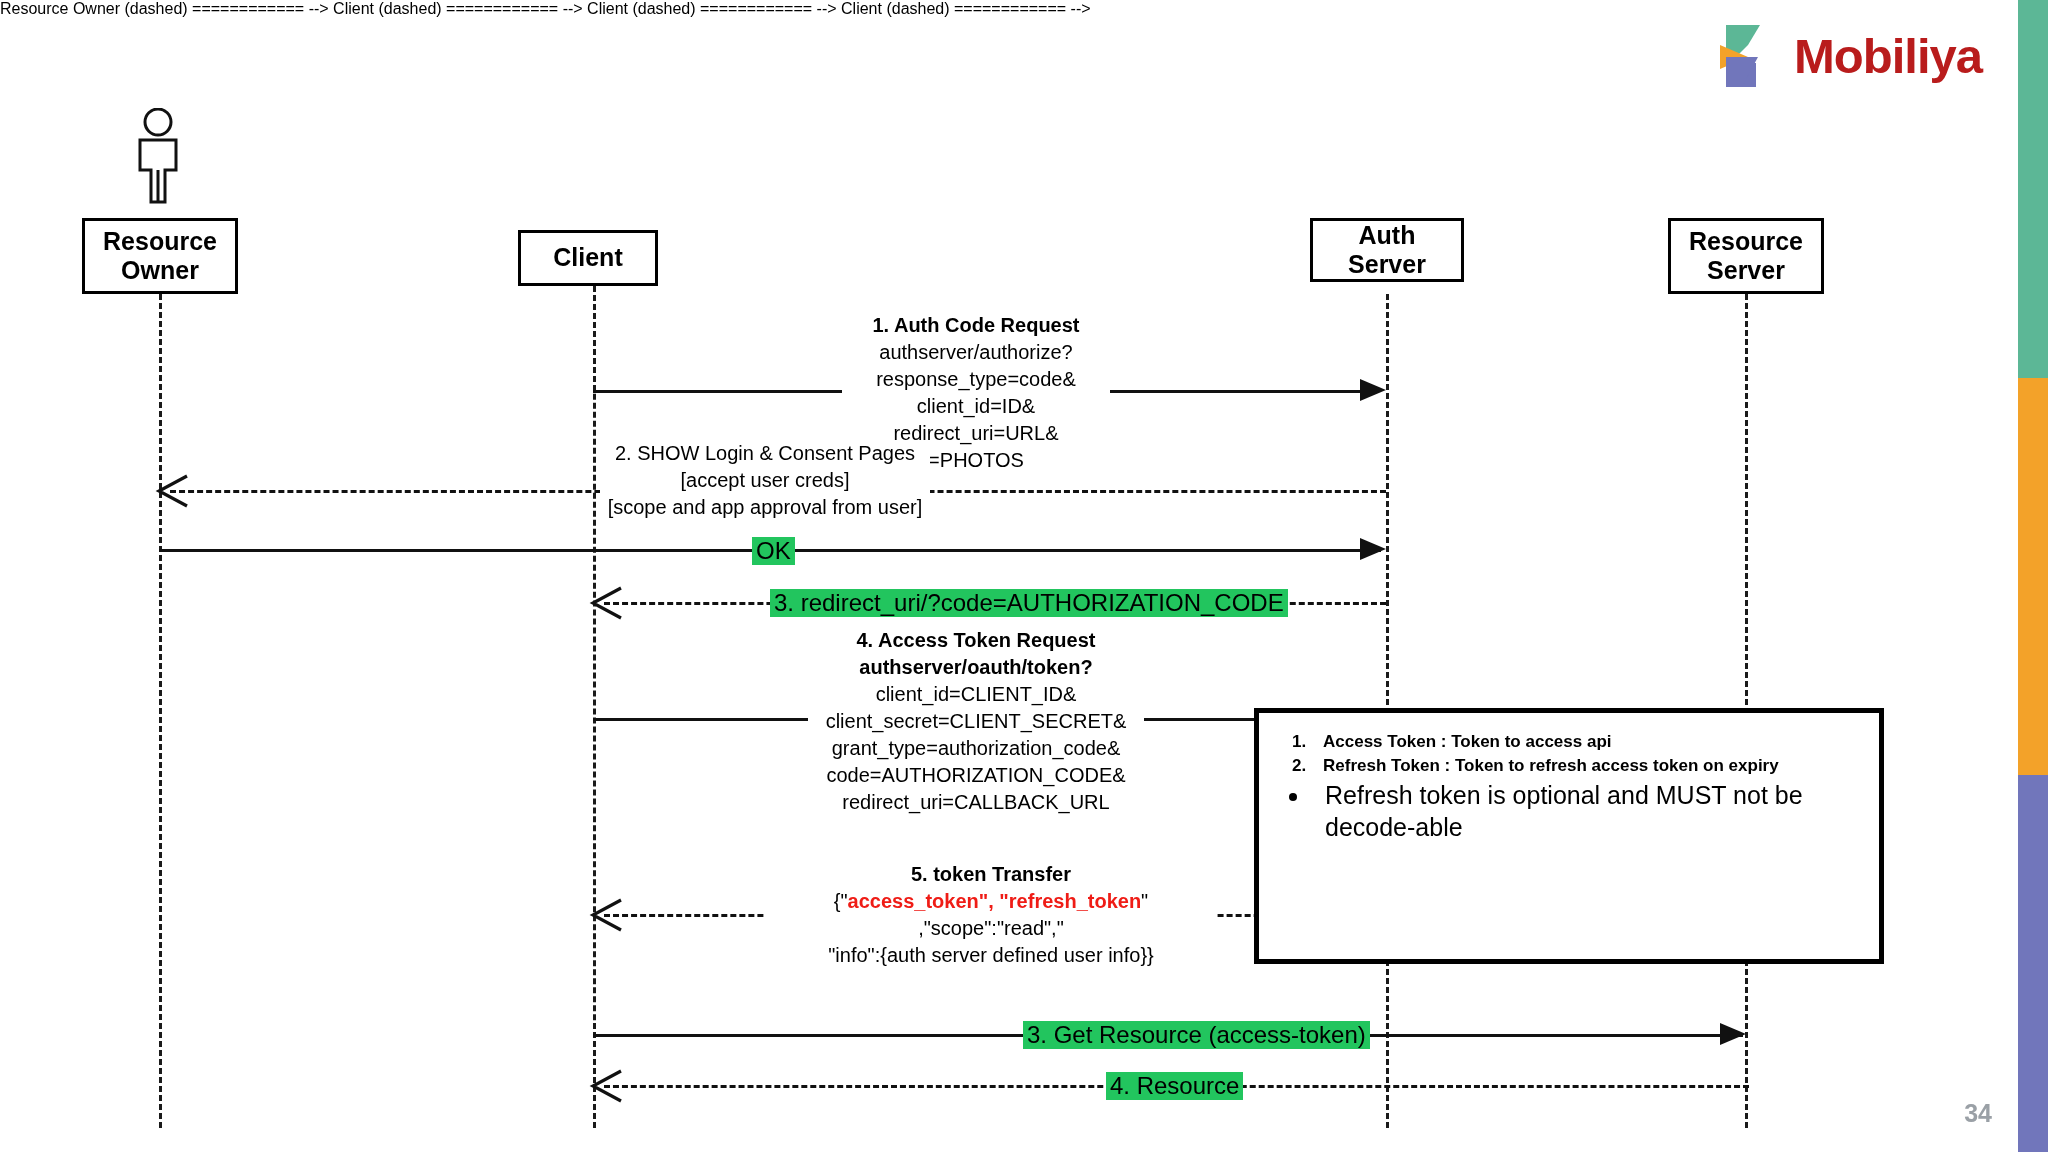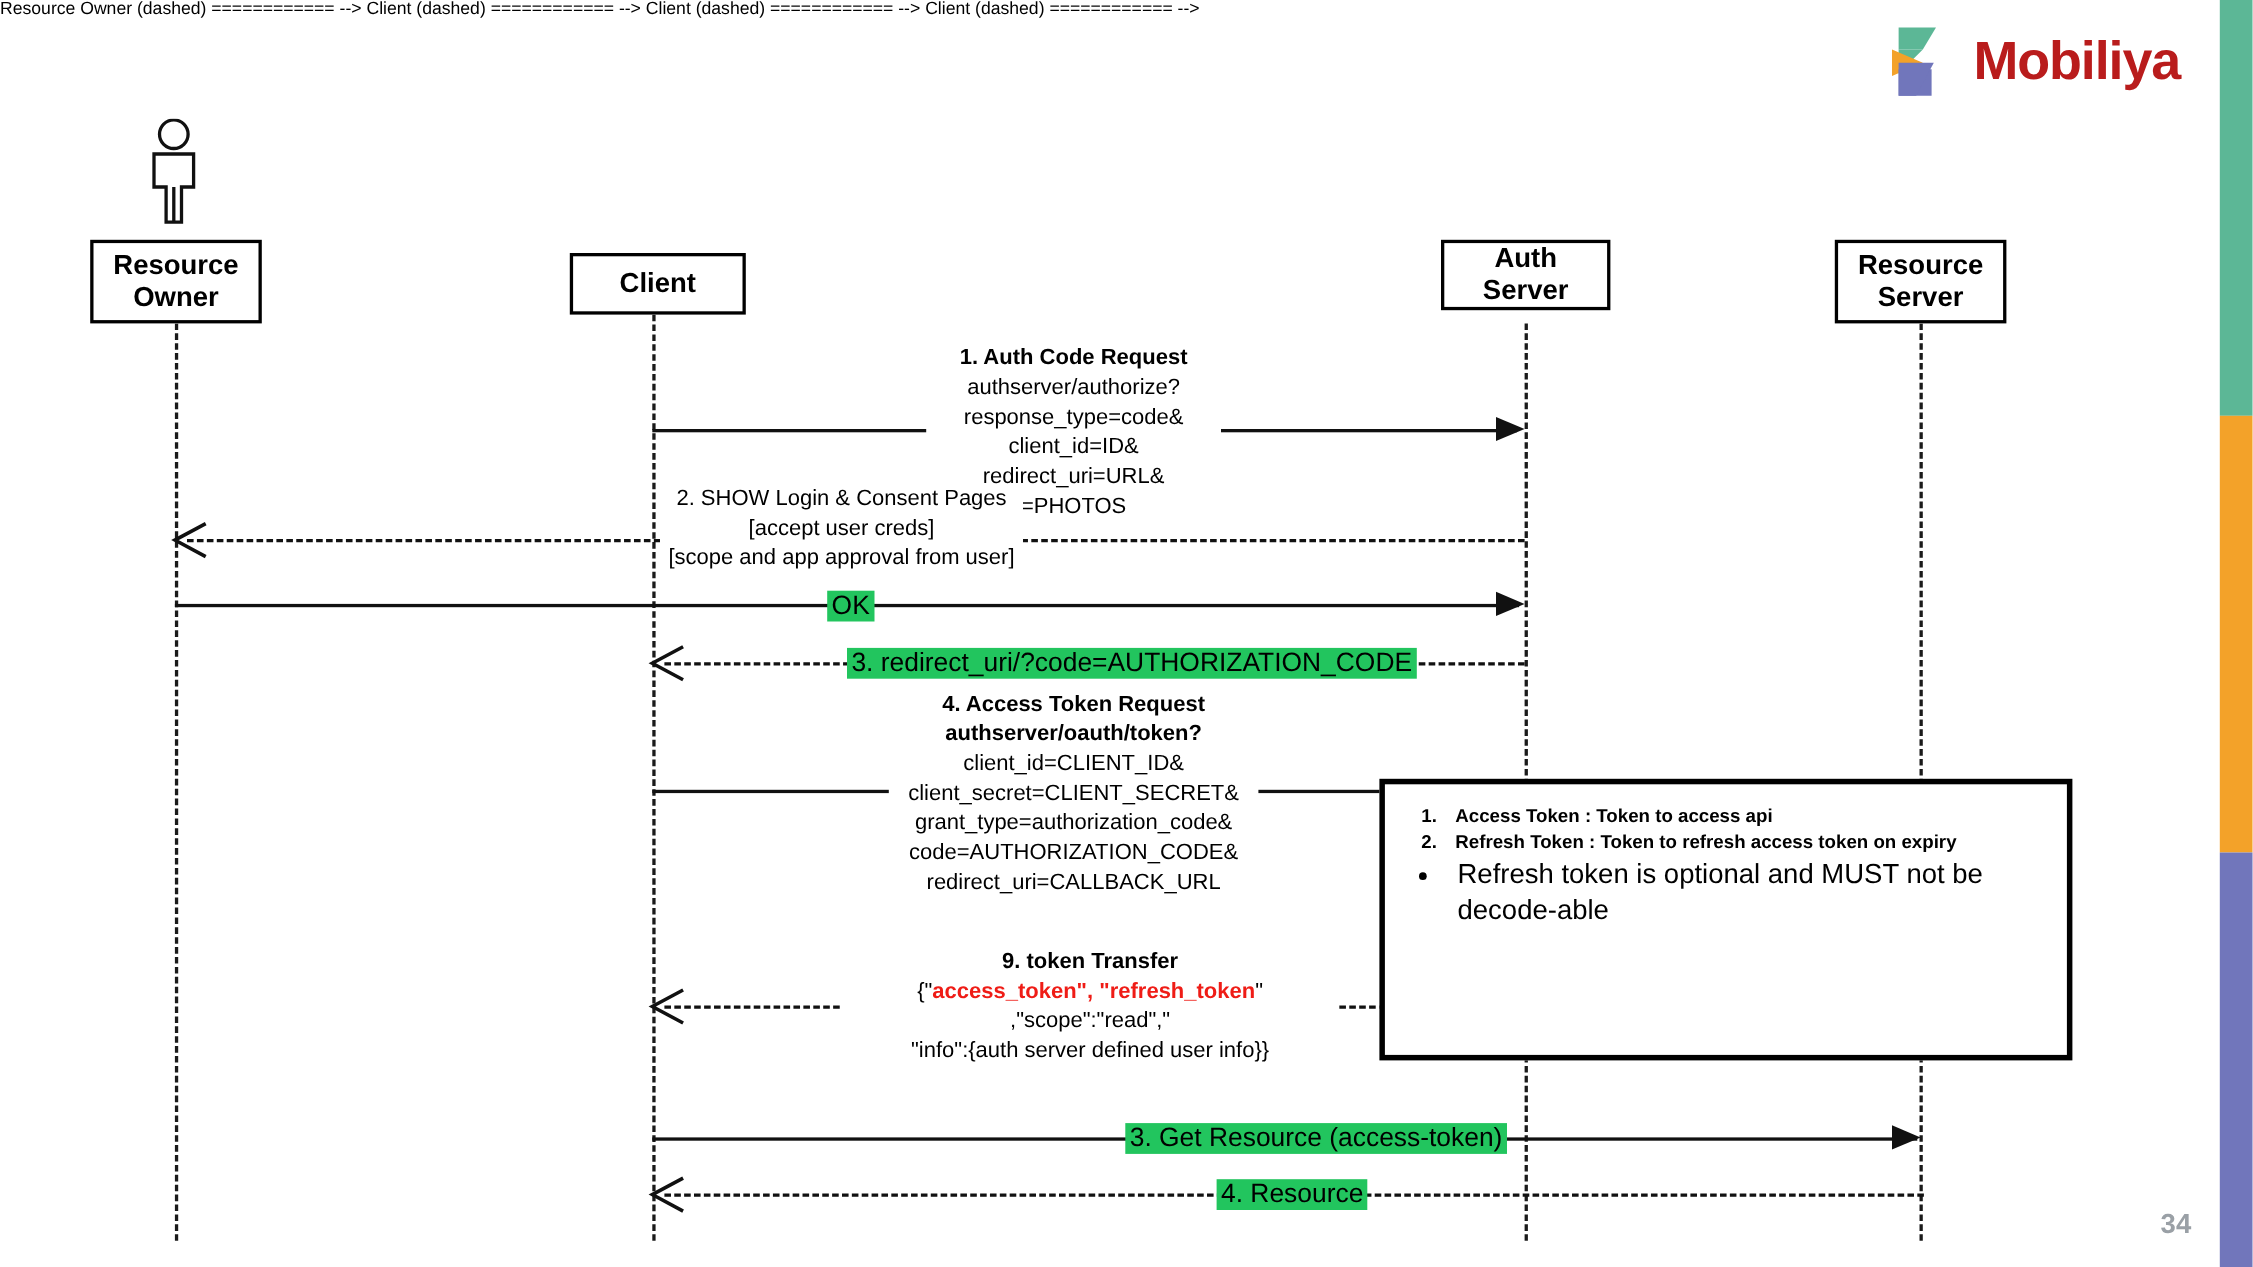--- a/index.html
+++ b/index.html
@@ -192,21 +192,21 @@
   </svg>
 
   
   <div class="ll-head" style="left:82px; top:218px; width:156px; height:76px;">
     <div>
       <div>Resource</div>
       <div>Owner</div>
     </div>
   </div>
 
-  <div class="ll-head" style="left:518px; top:230px; width:160px; height:56px;">
+  <div class="ll-head" style="left:518px; top:230px; width:140px; height:56px;">
     <div>Client</div>
   </div>
 
   <div class="ll-head" style="left:1310px; top:218px; width:154px; height:64px;">
     <div>
       <div>Auth</div>
       <div>Server</div>
     </div>
   </div>
 
@@ -269,21 +269,21 @@
     <span>code=AUTHORIZATION_CODE&amp;</span><br>
     <span>redirect_uri=CALLBACK_URL</span>
   </div>
 
    Client (dashed) ============ --&gt;
   <div class="msg-line dashed" style="left:604px; top:914px; width:782px;"></div>
   <svg class="arrow-l" style="left:589px; top:898px; width:34px; height:34px;" viewBox="0 0 34 34">
     <polyline points="32,2 4,17 32,32" fill="none" stroke="#111" stroke-width="3.2"></polyline>
   </svg>
   <div class="msg-text block" style="left:766px; top:861px; width:450px;">
-    <b>9. token Transfer</b><br>
+    <b>5. token Transfer</b><br>
     <span>{"</span><span class="red">access_token", "refresh_token</span><span>"</span><br>
     <span>,"scope":"read","</span><br>
     <span>"info":{auth server defined user info}}</span>
   </div>
 
   
   <div class="msg-line" style="left:593px; top:1034px; width:1150px;"></div>
   <div class="arrow-r" style="left:1720px; top:1023px;"></div>
   <div class="inline-label" style="left:1023px; top:1021px;">3. Get Resource (access-token)</div>
 

